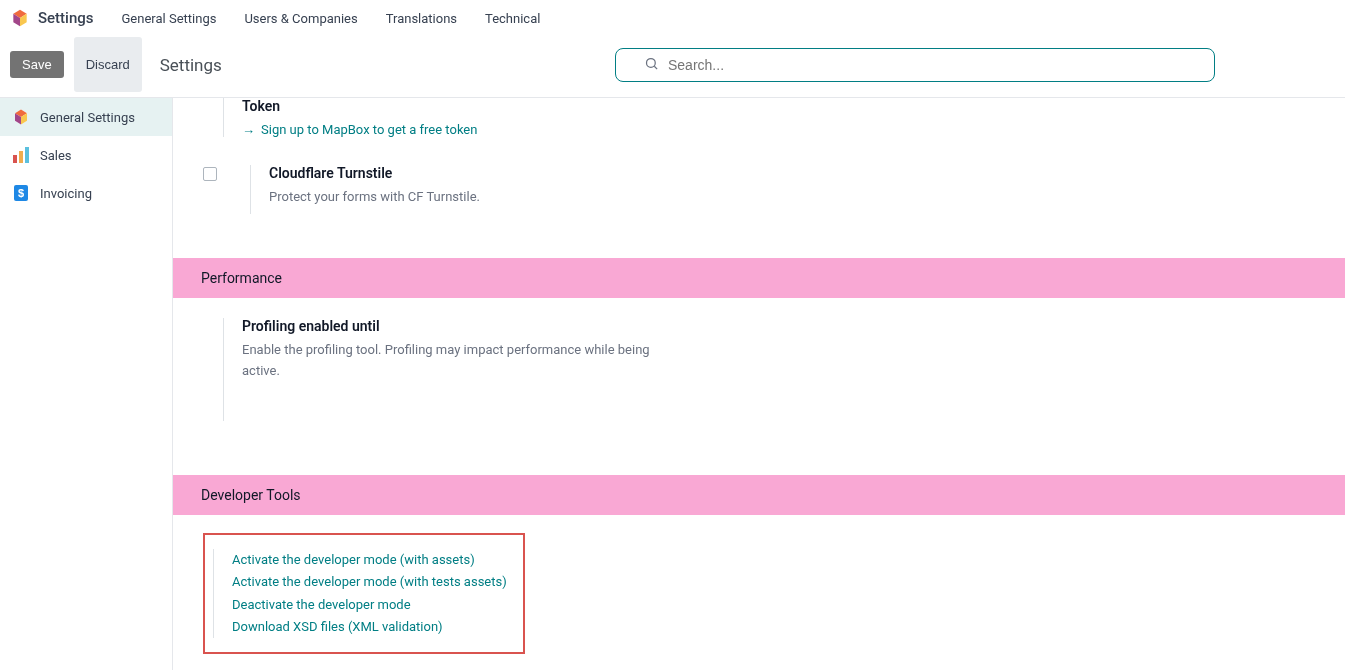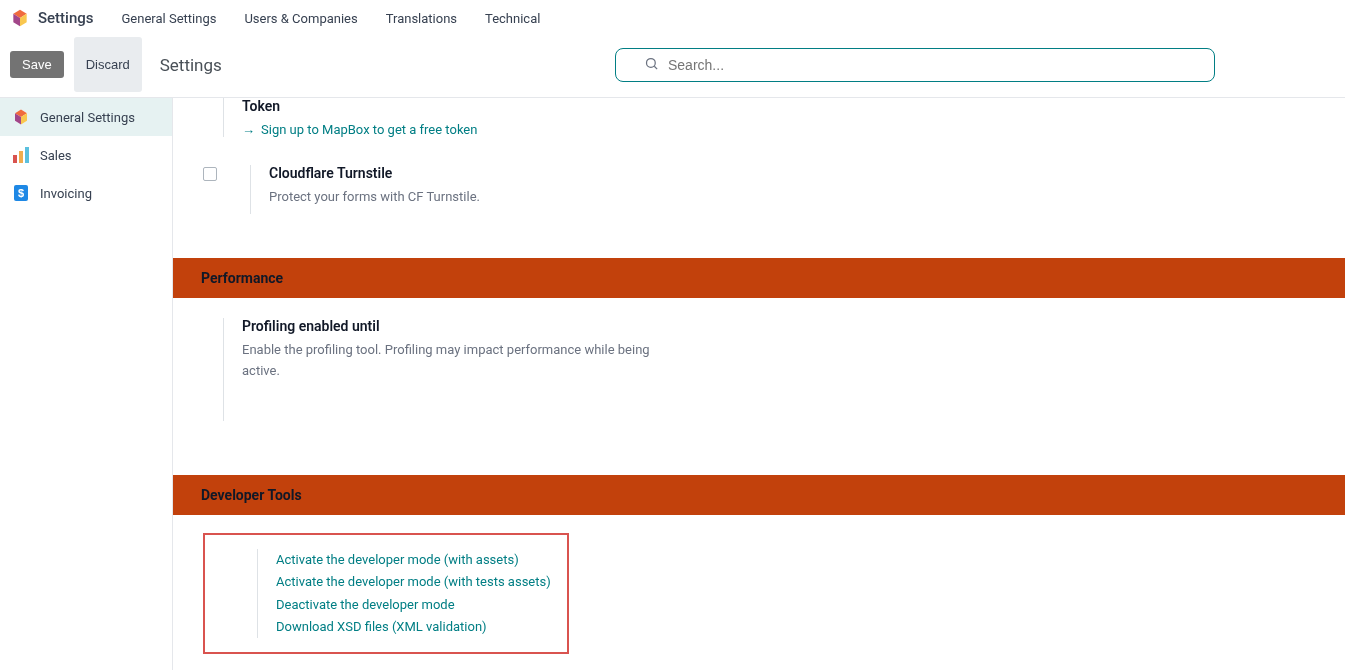--- a/index.html
+++ b/index.html
@@ -115,38 +115,38 @@
   .teal-link { color: #017e84; font-size: 13px; cursor: pointer; text-align: center; }
   .teal-link-plain { color: #017e84; font-size: 13px; cursor: pointer; line-height: 1.7; }
 
   .setting-row { display: flex; gap: 29px; padding: 0 0 8px 0; margin-bottom: 6px; }
   .checkbox-col { width: 18px; padding-top: 2px; }
   .checkbox {
     width: 14px; height: 14px; border: 1px solid #adb5bd; border-radius: 2px; cursor: pointer;
   }
 
   .section-header {
-    background: #c2410c;
+    background: #f9a8d4;
     padding: 12px 28px;
-    font-weight: 700;
+    font-weight: 400;
     color: #111827;
     font-size: 14px;
     margin-right: 0;
     margin-left: -30px;
   }
 
   .inner-pad { padding: 20px 0 26px 0; }
 
   .highlight-box {
     border: 2px solid #d9534f;
     padding: 14px 16px 14px 8px;
     display: inline-block;
     margin: 18px 0 22px 0;
   }
-  .highlight-inner { border-left: 1px solid #dee2e6; padding-left: 18px; margin-left: 44px; }
+  .highlight-inner { border-left: 1px solid #dee2e6; padding-left: 18px; }
 
   .arrow-icon { color: #017e84; font-weight: 600; }
 
 </style>
 </head>
 <body>
 
 <div class="topnav">
   <span class="app-icon">
     <svg viewBox="0 0 24 24" width="20" height="20">

